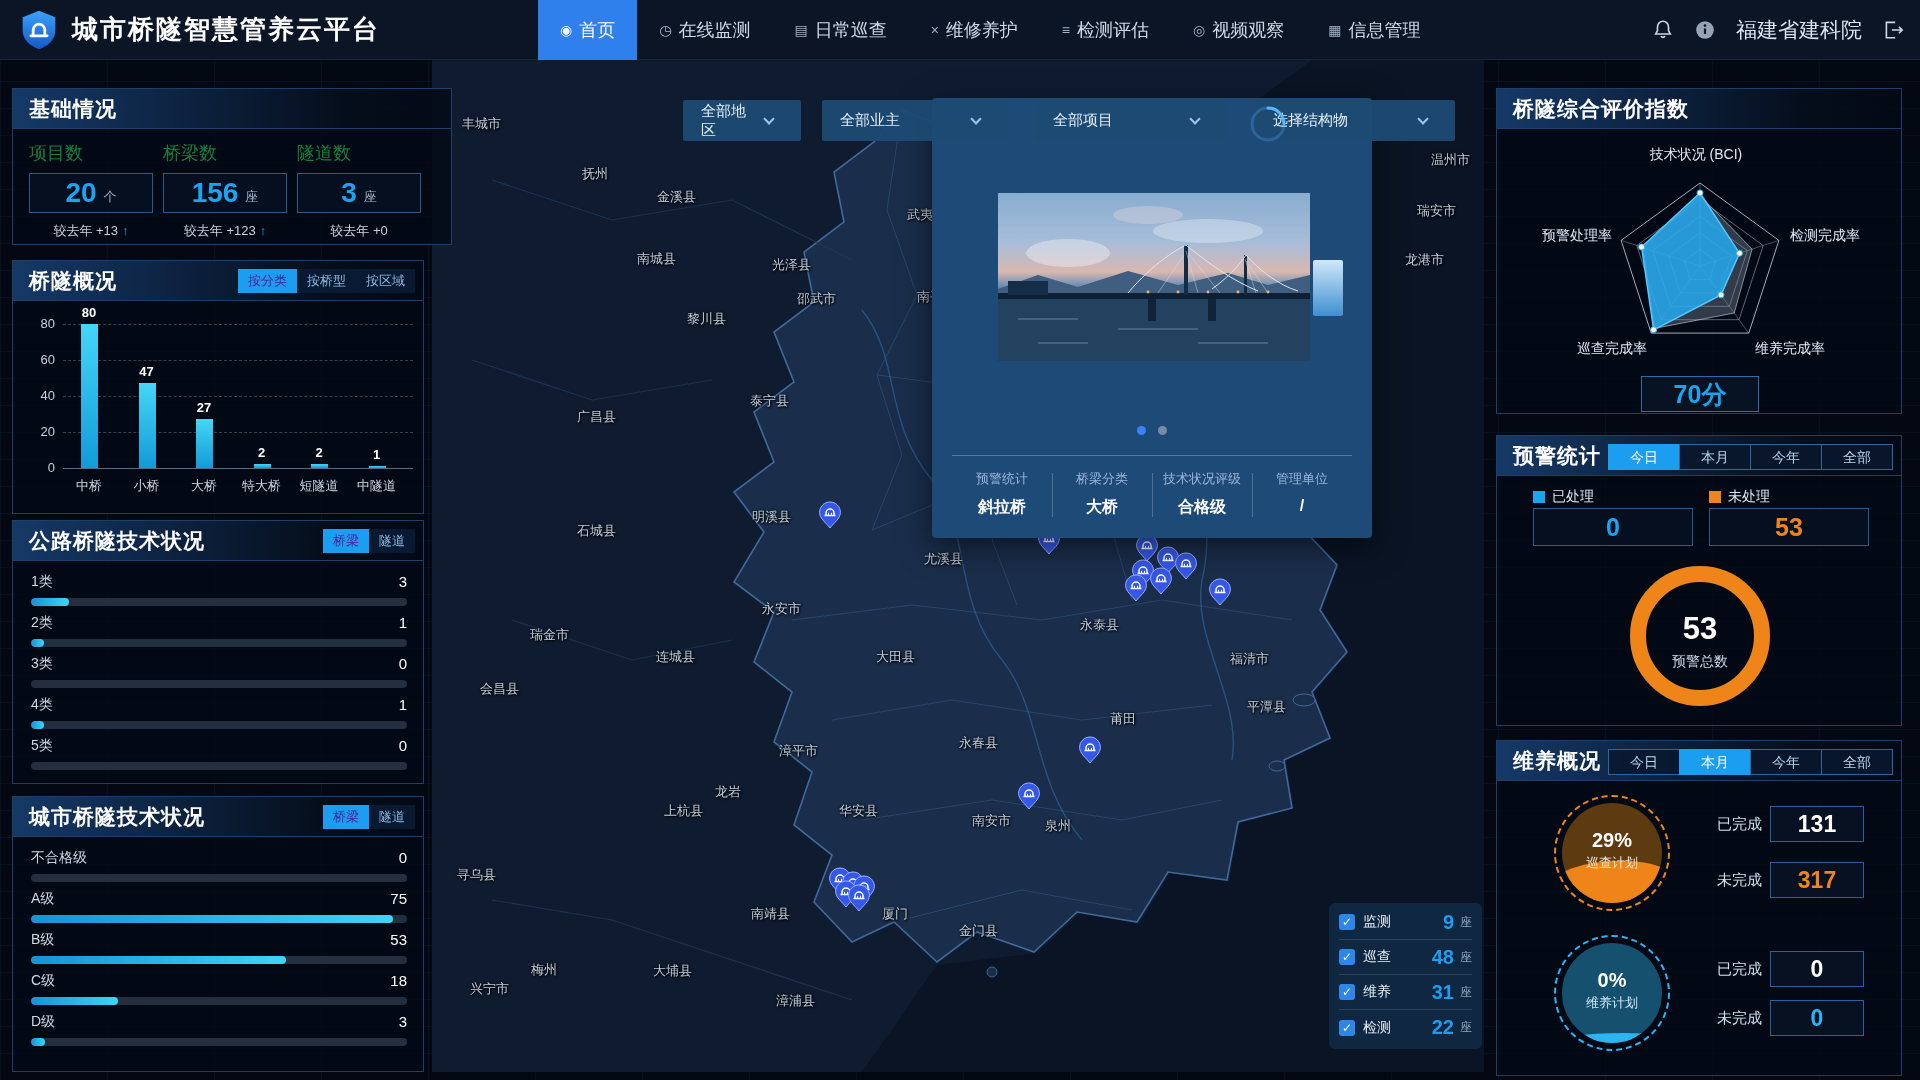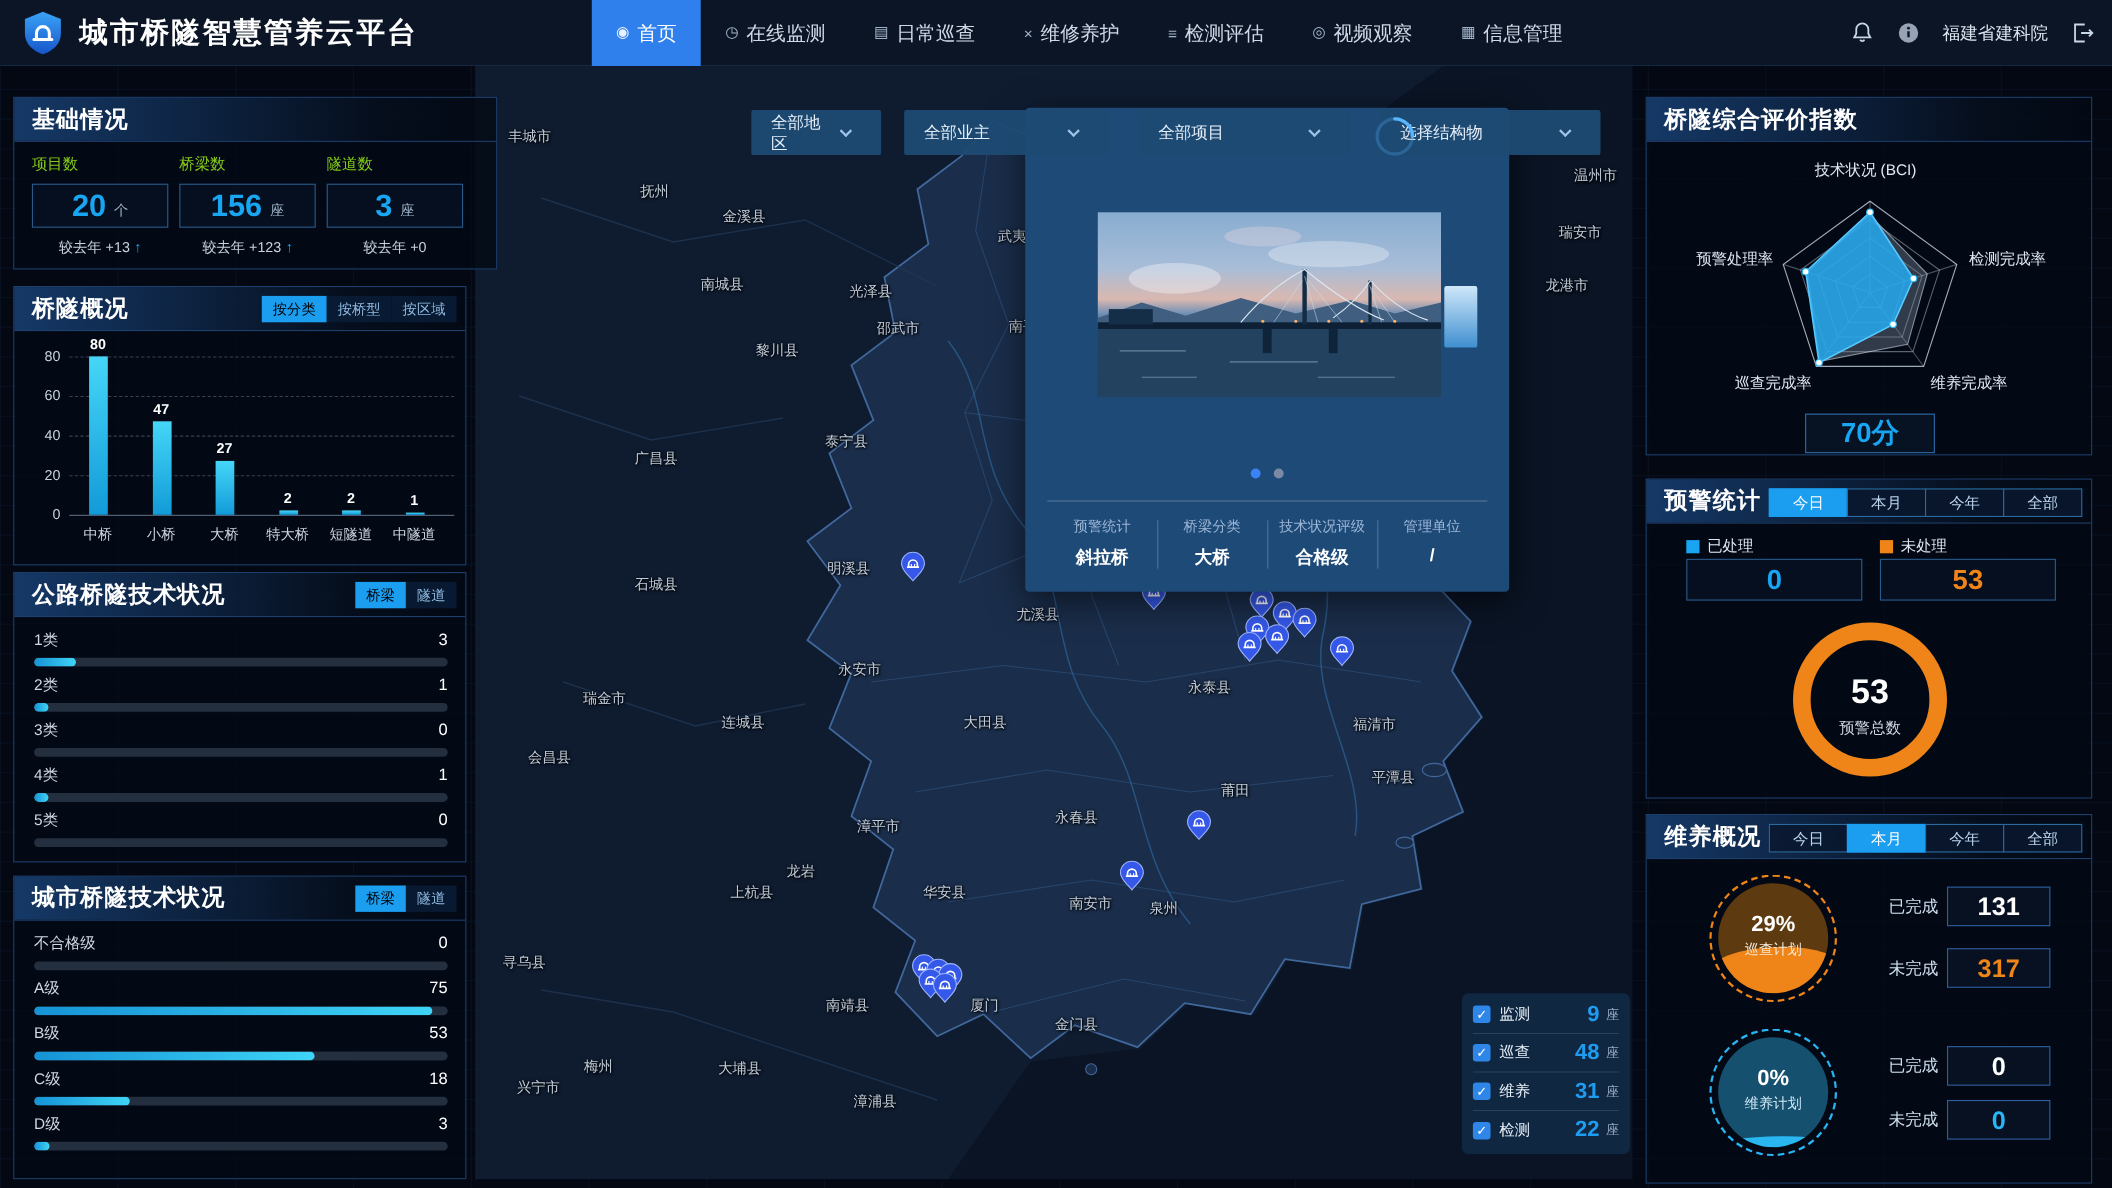--- a/index.html
+++ b/index.html
@@ -17,37 +17,37 @@
   #hdr { position:absolute; left:0; top:0; width:1920px; height:60px; background:#0b1526;
          border-bottom:1px solid #16263e; display:flex; align-items:center; z-index:50; }
   #logo { margin-left:18px; width:42px; height:44px; }
   #hdr-title { font-size:26px; font-weight:bold; letter-spacing:2px; margin-left:12px; color:#fff; }
   #nav { display:flex; align-items:stretch; height:60px; margin-left:158px; }
   .nav-item { display:flex; align-items:center; gap:7px; padding:0 22px; font-size:18px; color:#cfd9e6; cursor:pointer; }
   .nav-item .nav-ico { font-size:14px; color:#9fb2c8; }
   .nav-item.active { background:#2f80ed; color:#fff; }
   .nav-item.active .nav-ico { color:#eaf2ff; }
   #hdr-right { position:absolute; right:16px; top:0; height:60px; display:flex; align-items:center; gap:20px; }
-  #org-name { font-size:16px; color:#dde6f0; }
+  #org-name { font-size:21px; color:#dde6f0; }
   .hicon { width:22px; height:22px; }
   
   .panel { position:absolute; background:rgba(4,10,21,.82); border:1px solid #1d3f6b; z-index:10; }
   .p-head { position:relative; height:40px; line-height:40px; padding-left:16px;
             background:linear-gradient(90deg, rgba(23,62,112,.9), rgba(12,28,52,.25) 75%, rgba(12,28,52,0));
             border-bottom:1px solid #1d3f6b; }
   .p-title { font-size:21px; font-weight:bold; color:#fff; letter-spacing:1px; }
   .tabs { position:absolute; right:8px; top:8px; display:flex; }
   .tab { font-size:13px; color:#8fb9e0; padding:0 10px; height:24px; line-height:24px; cursor:pointer; background:rgba(10,30,58,.8); }
-  .tab.active { background:#1b9df0; color:#000000; }
+  .tab.active { background:#1b9df0; color:#4c1d95; }
   .tabs.boxed .tab { border:1px solid #2a6aa0; margin-left:-1px; width:72px; text-align:center; padding:0; height:26px; line-height:24px; font-size:14px; color:#bcd6ee; background:rgba(9,24,46,.85); }
   .tabs.boxed .tab.active { background:#1b9df0; border-color:#1b9df0; color:#fff; }
   
   #basic-stats { position:relative; height:116px; }
   .stat { position:absolute; top:12px; width:124px; }
-  .stat .s-label { font-size:14px; color:#84cc16; margin-bottom:8px; }
+  .stat .s-label { font-size:18px; color:#15803d; margin-bottom:8px; }
   .stat .s-box { border:1px solid #2a5a8a; background:rgba(8,18,34,.8); height:40px; display:flex; align-items:center; justify-content:center; gap:7px; }
   .stat .s-val { font-size:28px; font-weight:bold; color:#18a6f3; }
   .stat .s-unit { font-size:13px; color:#9fb3c8; margin-top:8px; }
   .stat .s-delta { font-size:13px; color:#c6d2de; margin-top:9px; text-align:center; }
   .stat .s-up { color:#18a6f3; font-weight:bold; margin-left:4px; }
   
   #bar-plot { position:absolute; left:0; top:40px; width:410px; height:212px; }
   .gridline { position:absolute; left:50px; width:350px; border-top:1px dashed rgba(150,170,195,.35); }
   .gridline.zero { border-top:1px solid #5a6a80; }
   .ytick { position:absolute; width:40px; text-align:right; font-size:13px; color:#c6d2de; }

